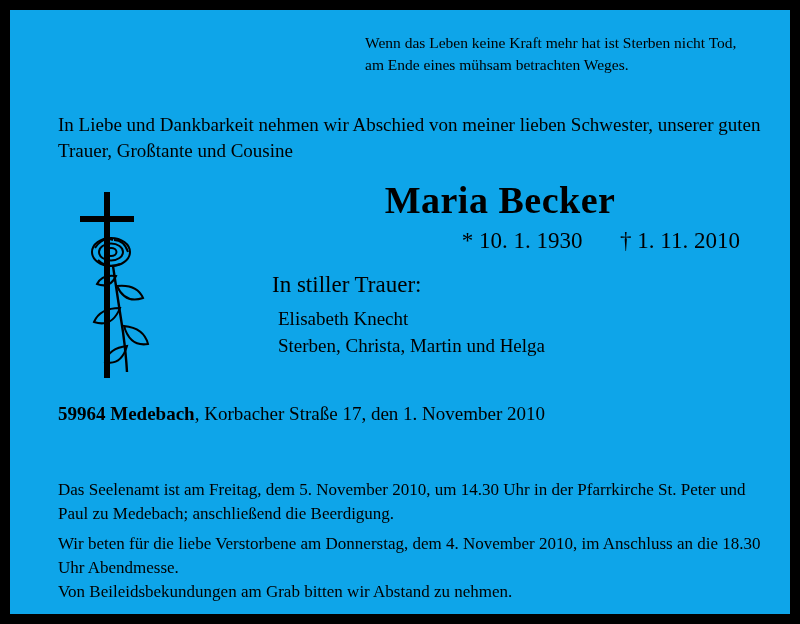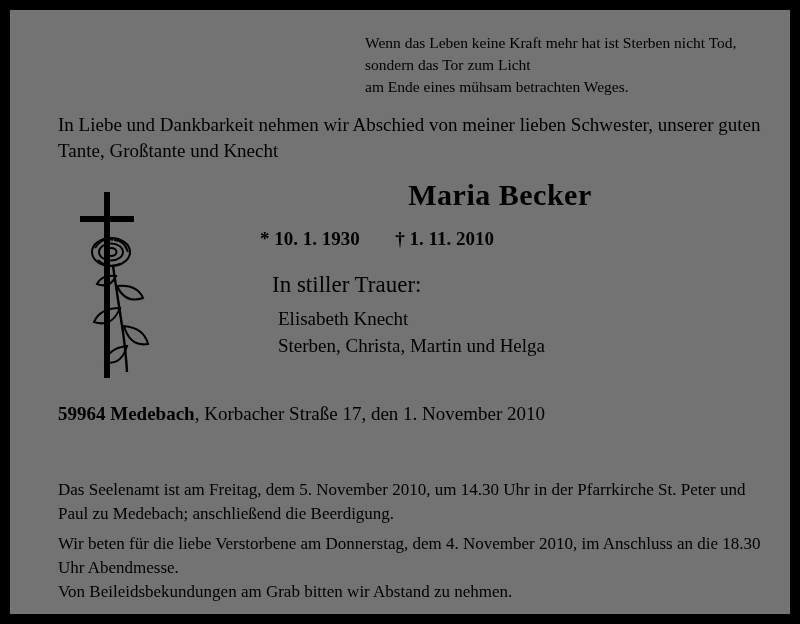--- a/index.html
+++ b/index.html
@@ -12,21 +12,21 @@
     height: 624px;
     font-family: "Liberation Serif", serif;
     overflow: hidden;
   }
   .obituary {
     position: absolute;
     left: 10px;
     top: 10px;
     width: 780px;
     height: 604px;
-    background: #737373;
+    background: #0ea5e9;
     box-sizing: border-box;
   }
   .epitaph {
     position: absolute;
     left: 355px;
     top: 22px;
     width: 420px;
     font-size: 15.5px;
     line-height: 1.42;
     color: #000;
@@ -39,34 +39,33 @@
     font-size: 19px;
     line-height: 1.35;
     color: #000;
   }
   .name {
     position: absolute;
     left: 250px;
     top: 168px;
     width: 480px;
     text-align: center;
-    font-size: 30px;
+    font-size: 38px;
     font-weight: bold;
     letter-spacing: 0.5px;
     color: #000;
   }
   .dates {
     position: absolute;
     left: 250px;
     top: 218px;
     width: 480px;
-    text-align: left;
-    font-size: 19px;
+    text-align: right;
+    font-size: 23px;
     color: #000;
-    font-weight: bold;
   }
   .dates .sep {
     display: inline-block;
     width: 26px;
   }
   .mourn-label {
     position: absolute;
     left: 262px;
     top: 262px;
     font-size: 23px;
@@ -115,25 +114,24 @@
     height: 195px;
   }
 </style>
 </head>
 <body>
 
 <div class="obituary">
 
   <div class="epitaph">
     <div>Wenn das Leben keine Kraft mehr hat ist Sterben nicht Tod,</div>
-    <div>sondern das Tor zum Licht</div>
     <div>am Ende eines mühsam betrachten Weges.</div>
   </div>
 
-  <div class="intro">In Liebe und Dankbarkeit nehmen wir Abschied von meiner lieben Schwester, unserer guten Tante, Großtante und Knecht</div>
+  <div class="intro">In Liebe und Dankbarkeit nehmen wir Abschied von meiner lieben Schwester, unserer guten Trauer, Großtante und Cousine</div>
 
   <div class="emblem">
     <svg width="110" height="195" viewBox="0 0 110 195" xmlns="http://www.w3.org/2000/svg">
 
       <rect x="36" y="2" width="6" height="186" fill="#000"></rect>
       <rect x="12" y="26" width="54" height="6" fill="#000"></rect>
 
       <g fill="none" stroke="#000" stroke-width="2">
         <ellipse cx="43" cy="62" rx="19" ry="14"></ellipse>
         <ellipse cx="43" cy="62" rx="12" ry="8.5"></ellipse>

